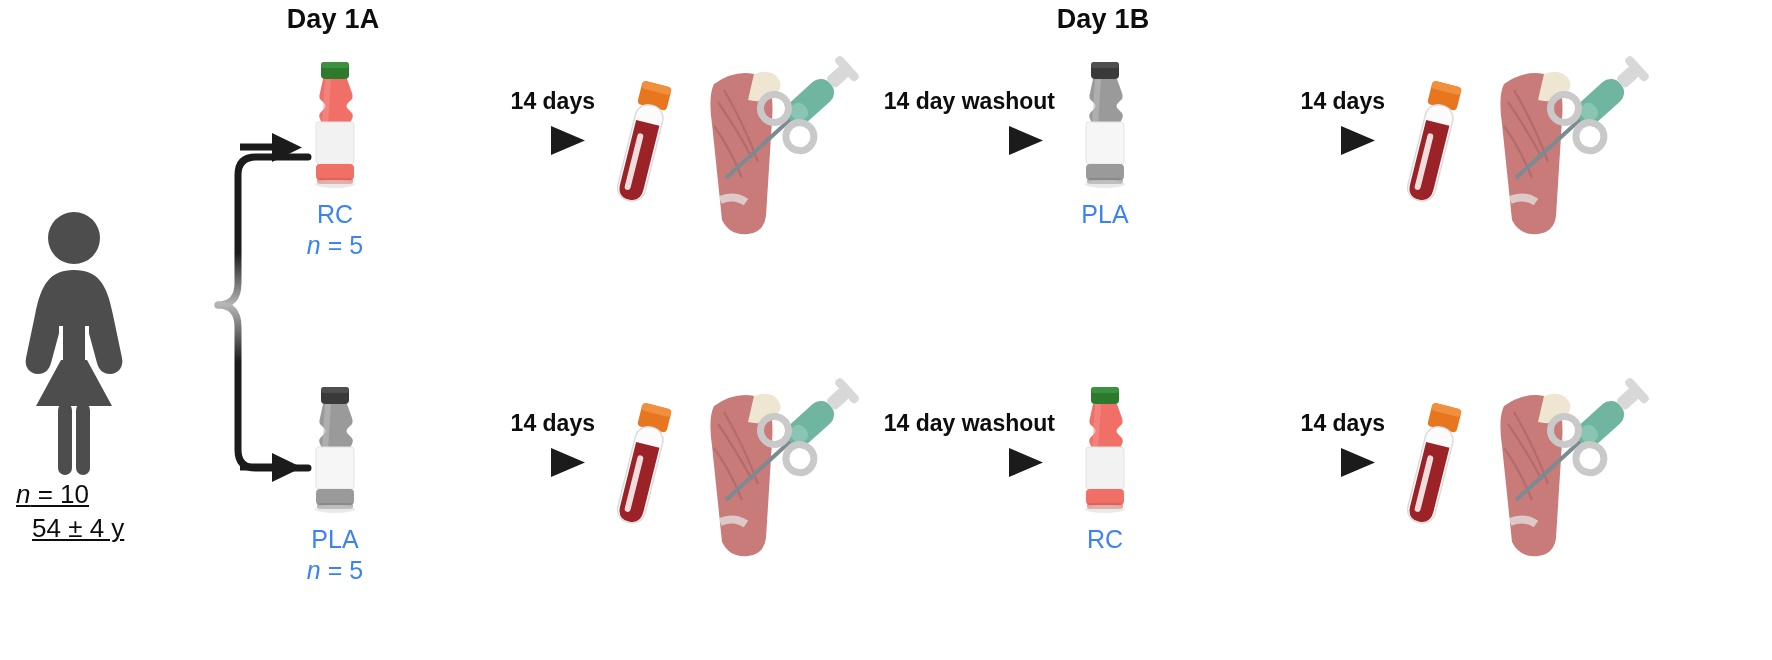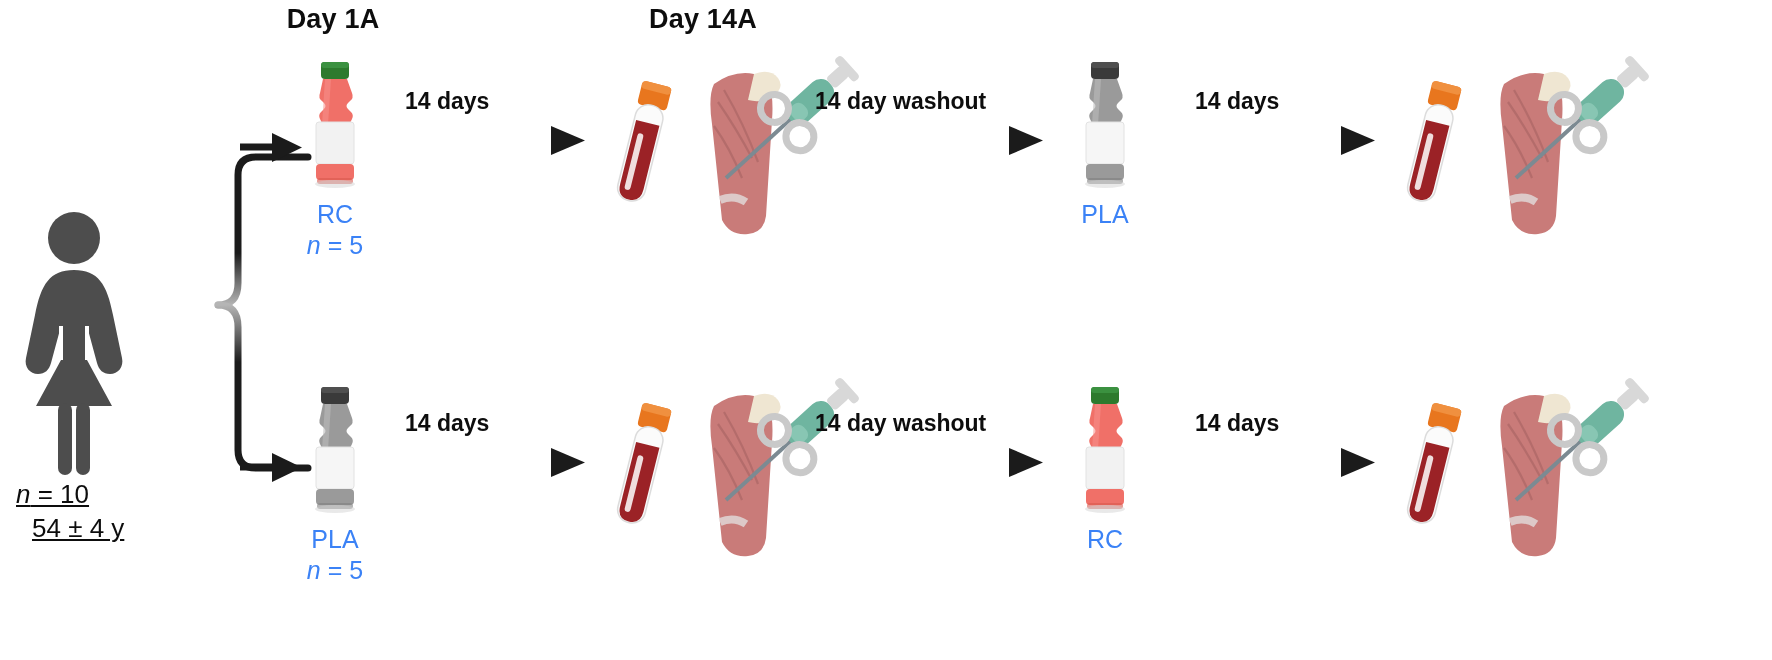--- a/index.html
+++ b/index.html
@@ -7,38 +7,38 @@
        font-family:"Liberation Sans","DejaVu Sans",sans-serif;color:#111;}
   .stage{position:absolute;inset:0;padding-left:12px;}
   .abs{position:absolute;}
 
   
   .col-head{font-size:27px;font-weight:bold;letter-spacing:.2px;
             text-align:center;white-space:nowrap;color:#0d0d0d;}
 
   
   .dur-label{font-size:23px;font-weight:bold;white-space:nowrap;
-             text-align:left;color:#0d0d0d;}
+             text-align:right;color:#0d0d0d;}
 
   
   .cap{font-size:25px;text-align:center;white-space:nowrap;line-height:1.18;color:#3b82f6;}
   .cap .it{font-style:italic;}
 
   .subj-text{font-size:26px;line-height:1.3;white-space:nowrap;color:#0d0d0d;text-decoration:underline;}
   .subj-text .it{font-style:italic;}
 
   svg{display:block;overflow:visible;}
 </style>
 </head>
 <body>
 
 <div class="stage">
 
   <div class="abs col-head" style="left:233px;top:4px;width:200px;">Day 1A</div>
-  <div class="abs col-head" style="left:603px;top:4px;width:200px;">Day 14A</div>
+  <div class="abs col-head" style="left:1003px;top:4px;width:200px;">Day 1B</div>
 
   <div class="abs" style="left:14px;top:210px;">
     <svg width="120" height="230" viewBox="0 0 120 230">
       <circle cx="60" cy="28" r="26" fill="#4d4d4d"></circle>
       <path d="M60 60 C36 60 27 74 21 105 L12 148 C10 157 16 164 24 164 C31 164 35 160 37 153 L47 116 L47 150 L22 196 L98 196 L73 150 L73 116 L83 153 C85 160 89 164 96 164 C104 164 110 157 108 148 L99 105 C93 74 84 60 60 60 Z" fill="#4d4d4d"></path>
       <rect x="44" y="193" width="14" height="72" rx="7" fill="#4d4d4d"></rect>
       <rect x="62" y="193" width="14" height="72" rx="7" fill="#4d4d4d"></rect>
       <path d="M47 116 L47 150" stroke="#ffffff" stroke-width="4" fill="none"></path>
       <path d="M73 116 L73 150" stroke="#ffffff" stroke-width="4" fill="none"></path>
     </svg>

